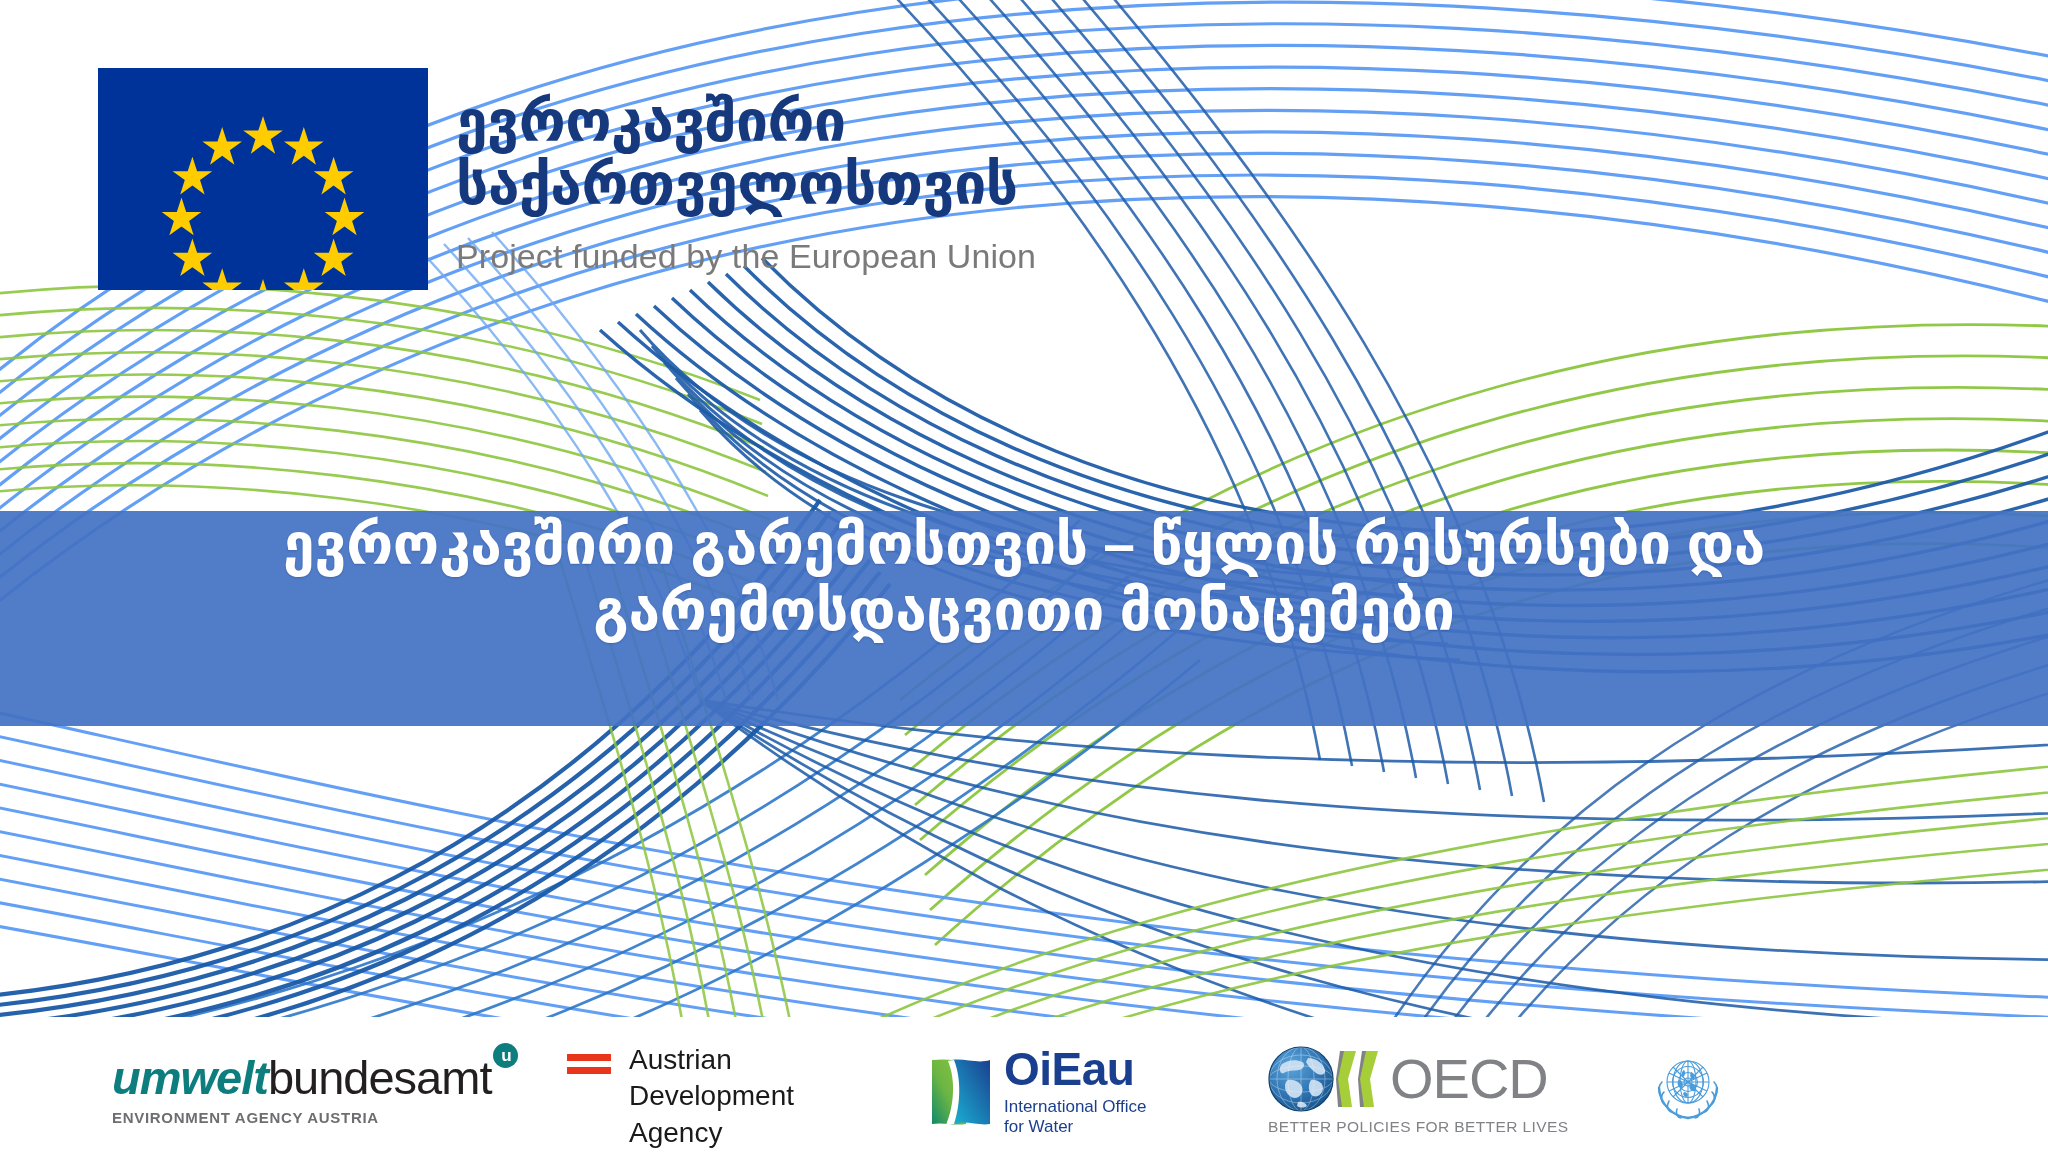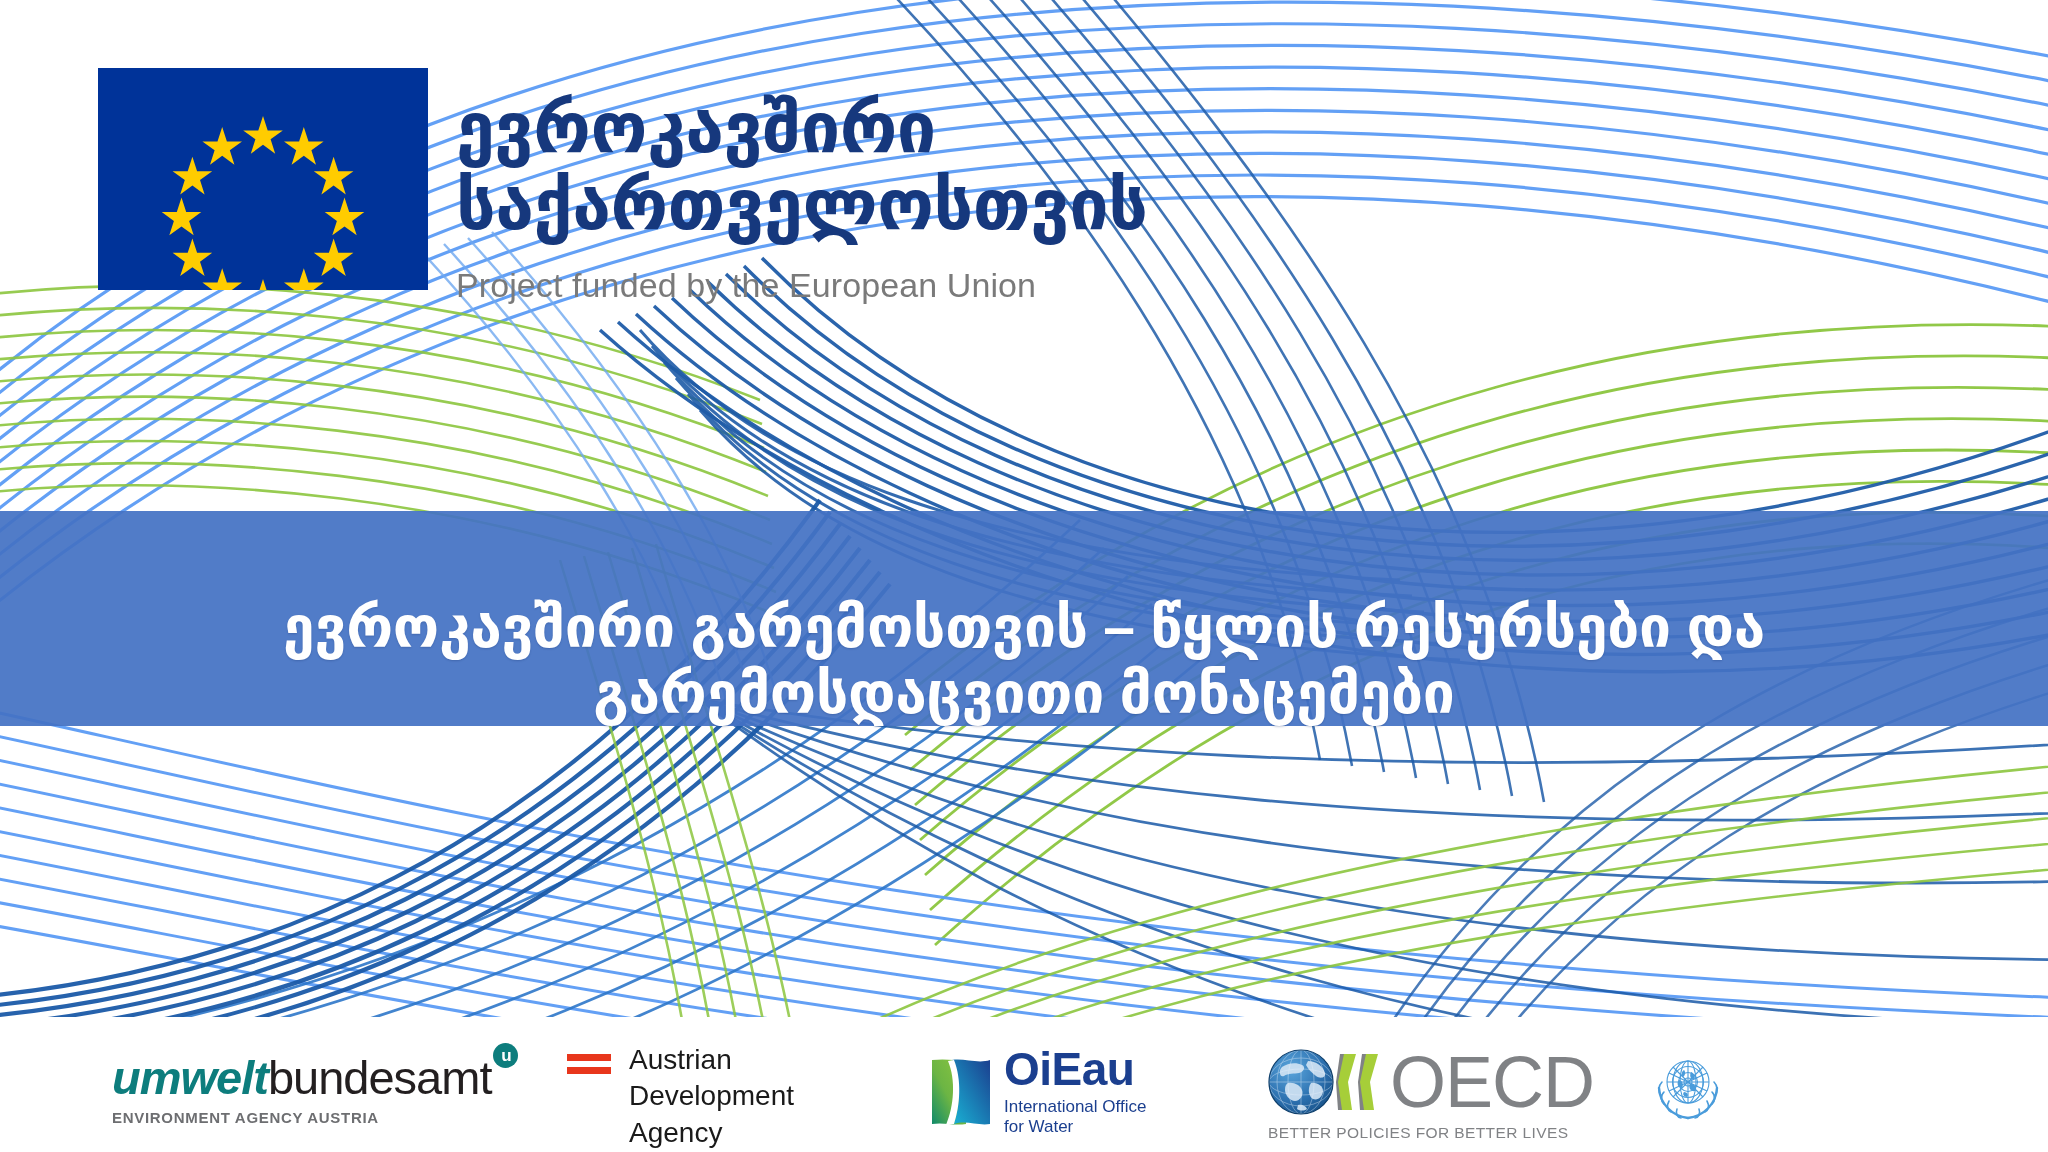--- a/index.html
+++ b/index.html
@@ -13,31 +13,31 @@
   
   #waves{position:absolute;left:0;top:0;width:2048px;height:1152px;}
 
   
   #eu-logo{position:absolute;left:98px;top:68px;display:flex;align-items:flex-start;}
   #eu-flag{width:330px;height:222px;background:#003399;position:relative;flex:none;}
   #eu-flag svg{position:absolute;left:0;top:0;}
   #eu-logo-text{margin-left:28px;padding-top:22px;}
   .eu-ka-line{
     color:#16387d;font-weight:700;
-    font-size:70px;line-height:1.10;letter-spacing:-0.5px;white-space:nowrap;
+    font-size:57px;line-height:1.10;letter-spacing:-0.5px;white-space:nowrap;
   }
   #eu-tagline{
     margin-top:22px;color:#7a7a7a;font-size:34px;letter-spacing:.1px;white-space:nowrap;
   }
 
   
   #title-banner{
     position:absolute;left:0;top:511px;width:2048px;height:215px;
     background:rgba(68,114,196,.93);
-    display:flex;align-items:flex-end;justify-content:center;
+    display:flex;align-items:flex-start;justify-content:center;
   }
   #title-text{
     color:#ffffff;font-weight:700;text-align:center;
     font-size:57px;line-height:1.16;letter-spacing:-0.3px;
     text-shadow:0 1px 2px rgba(20,45,100,.25);
     padding:0 60px;
   }
   #title-text .tl{display:block;}
 
   
@@ -72,21 +72,21 @@
   #logo-oieau{left:930px;top:1046px;display:flex;align-items:center;}
   #oieau-mark{width:62px;height:72px;flex:none;margin-right:12px;}
   #oieau-name{font-size:46px;font-weight:700;color:#1b3f8f;line-height:1;letter-spacing:-.5px;}
   #oieau-sub{font-size:17px;color:#1b3f8f;line-height:1.20;margin-top:5px;white-space:nowrap;}
 
   
   #logo-oecd{left:1268px;top:1046px;}
   #oecd-row{display:flex;align-items:center;}
   #oecd-globe{width:66px;height:66px;flex:none;}
   #oecd-chev{width:50px;height:60px;flex:none;margin:0 4px 0 2px;}
-  #oecd-word{font-size:72px;font-weight:400;color:#808285;line-height:1;letter-spacing:-1px;}
+  #oecd-word{font-size:56px;font-weight:400;color:#808285;line-height:1;letter-spacing:-1px;}
   #oecd-sub{font-size:15.5px;color:#808285;letter-spacing:.4px;margin-top:6px;white-space:nowrap;}
 
   
   #logo-unece{left:1650px;top:1048px;display:flex;align-items:center;}
   #unece-emblem{width:76px;height:76px;flex:none;margin-right:16px;}
   #unece-word{font-size:56px;font-weight:700;color:#4a9cdb;letter-spacing:1px;line-height:1;}
 </style>
 </head>
 <body>
 

